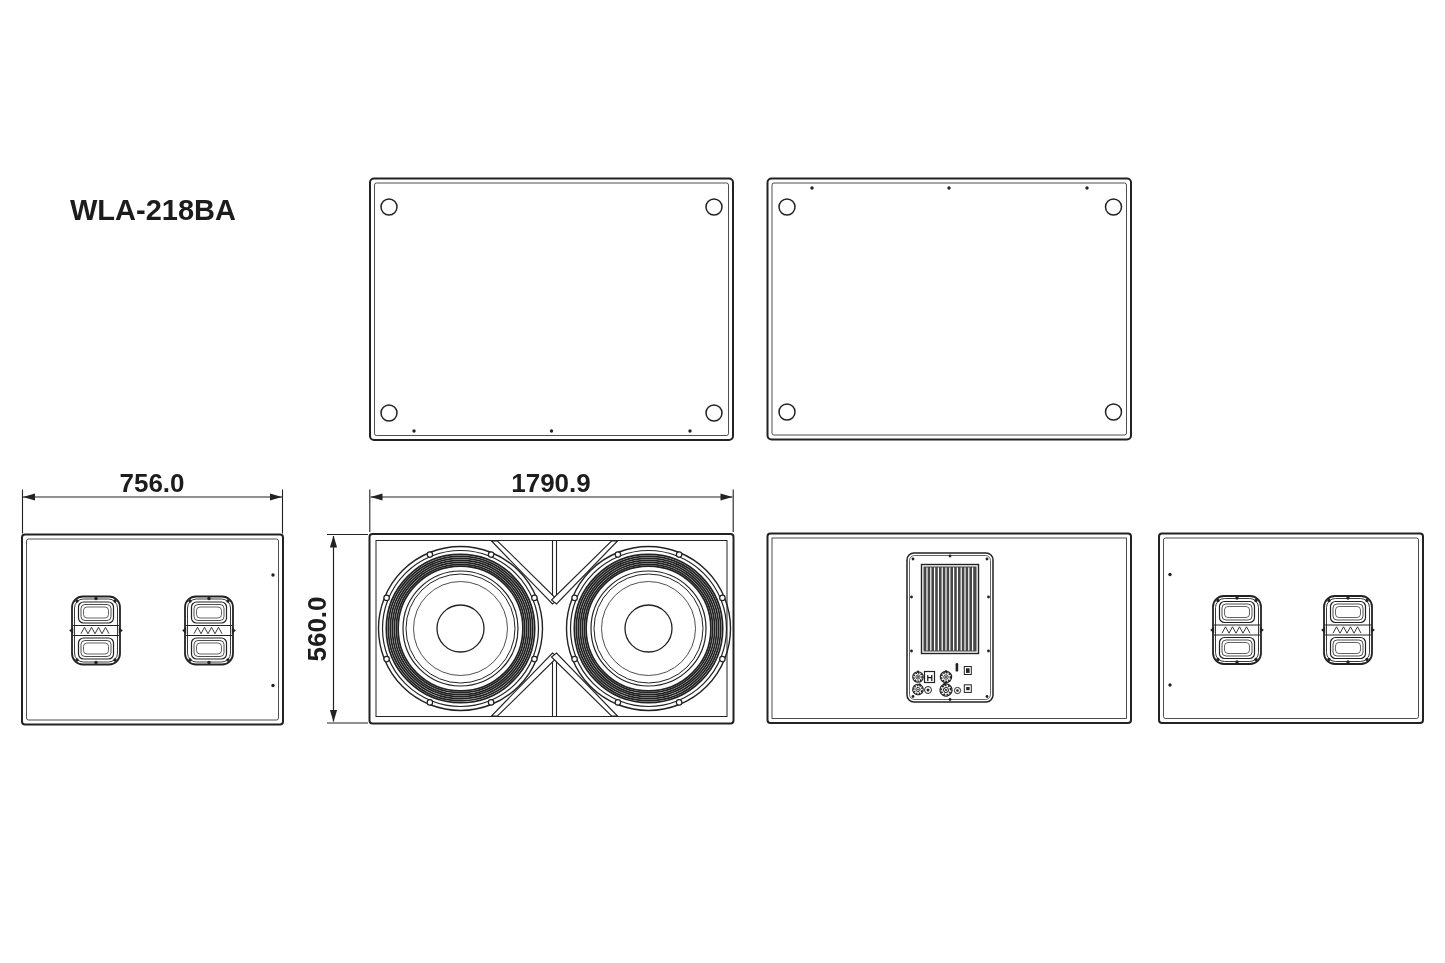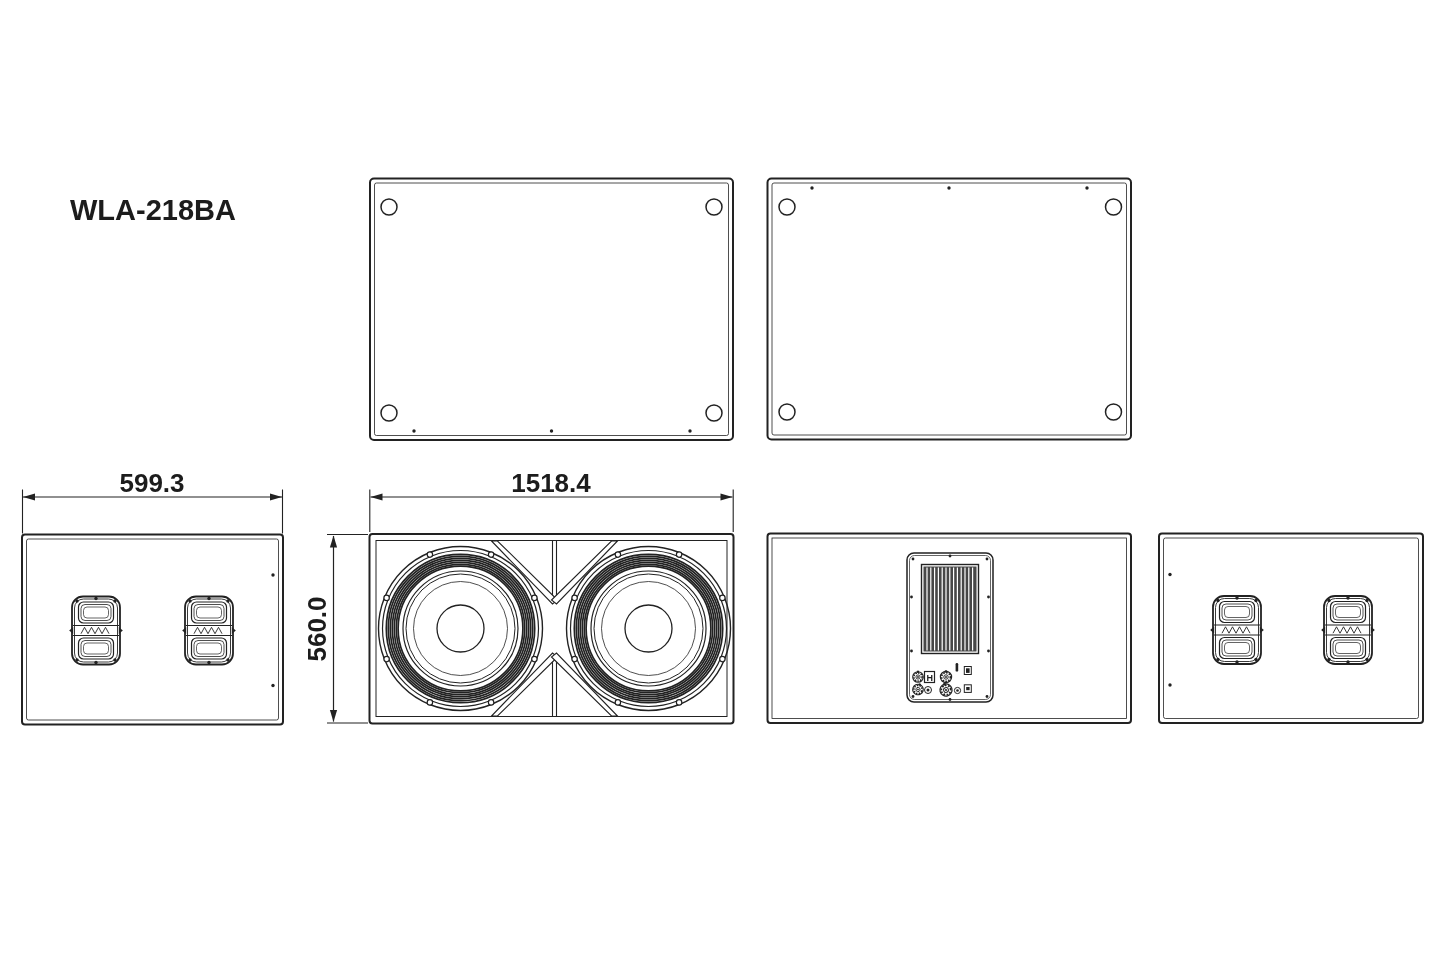--- a/index.html
+++ b/index.html
@@ -200,17 +200,17 @@
     <rect class="s" x="1159" y="533.5" width="264" height="189.5" rx="3" stroke-width="2"></rect>
     <rect class="s" x="1163.5" y="538" width="255" height="180.5" rx="2" stroke-width="0.8"></rect>
     <use href="#handle" x="1237" y="630"></use>
     <use href="#handle" x="1348" y="630"></use>
     <circle class="f" cx="1170" cy="574.5" r="1.7"></circle>
     <circle class="f" cx="1170" cy="685" r="1.7"></circle>
   </g>
 </svg>
 
 <div class="txt model">WLA-218BA</div>
-<div class="txt dim dim-depth">599.3</div>
-<div class="txt dim dim-width">1518.4</div>
+<div class="txt dim dim-depth">756.0</div>
+<div class="txt dim dim-width">1790.9</div>
 <div class="txt dim dim-height">560.0</div>
 
 </div>
 
 </body></html>

